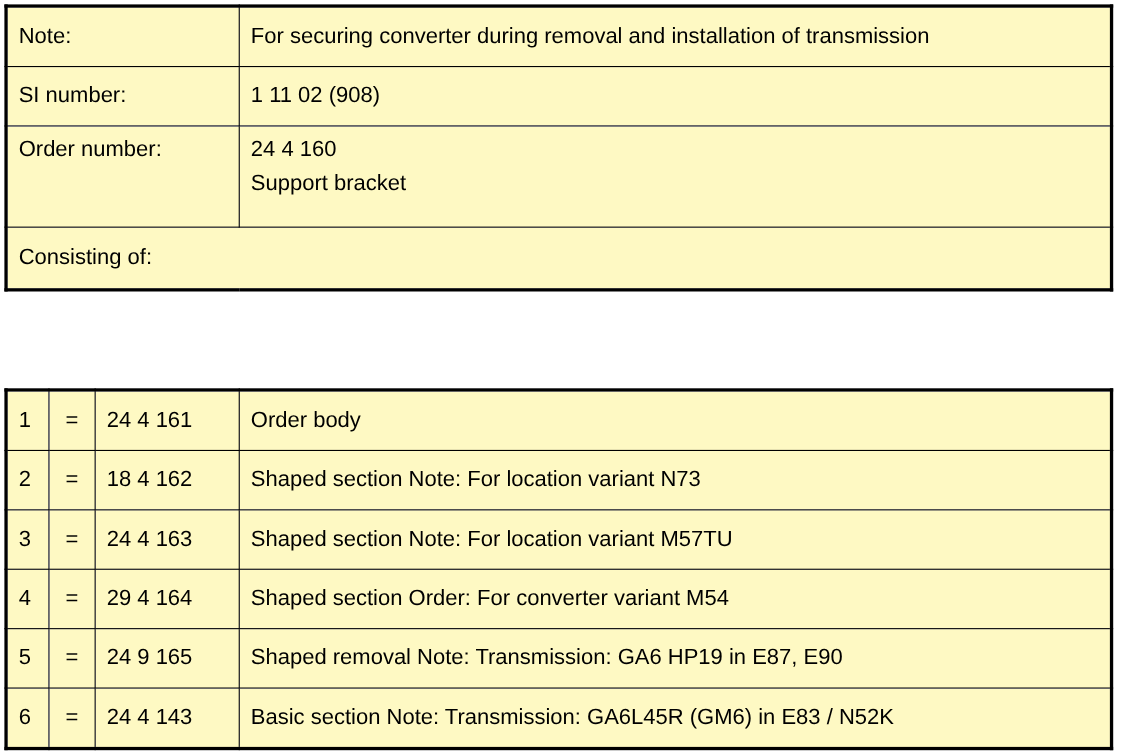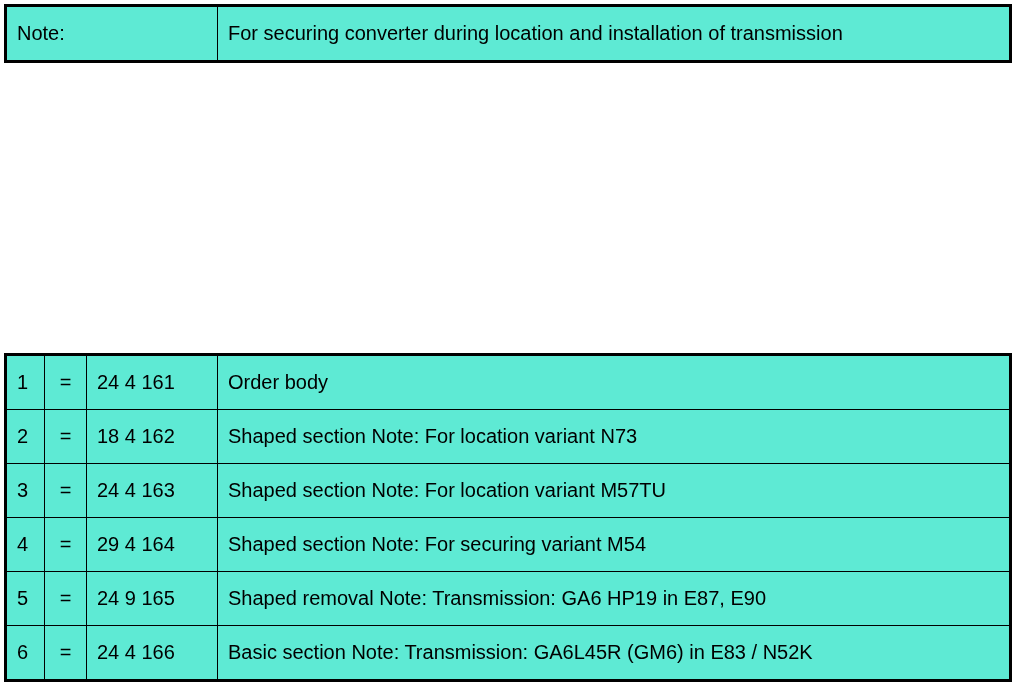--- a/index.html
+++ b/index.html
@@ -35,21 +35,21 @@
     background: #ffffff;
   }
 
   table.tool-table td {
     border: 1px solid #000000;
     padding: 0 10px;
     font-size: 20px;
     line-height: 1.28;
     color: #000000;
     vertical-align: middle;
-    background: #5eead4;
+    background: #fef9c3;
     white-space: nowrap;
     overflow: hidden;
   }
 
   
   col.c-label  { width: 212px; }
   col.c-value  { width: 793px; }
 
   
   col.p-idx    { width: 39px;  }
@@ -81,21 +81,35 @@
 <div class="sheet">
 
   <table class="tool-table">
     <colgroup>
       <col class="c-label">
       <col class="c-value">
     </colgroup>
     <tbody>
       <tr class="header-row">
         <td class="label-cell">Note:</td>
-        <td class="value-cell">For securing converter during location and installation of transmission</td>
+        <td class="value-cell">For securing converter during removal and installation of transmission</td>
+      </tr>
+      <tr class="header-row">
+        <td class="label-cell">SI number:</td>
+        <td class="value-cell">1 11 02 (908)</td>
+      </tr>
+      <tr class="order-row">
+        <td class="label-cell">Order number:</td>
+        <td class="value-cell">
+          <span class="order-line">24 4 160</span>
+          <span class="order-line">Support bracket</span>
+        </td>
+      </tr>
+      <tr class="section-row">
+        <td class="section-cell" colspan="2">Consisting of:</td>
       </tr>
     </tbody>
   </table>
 
   <table class="tool-table" style="top:353px; height:325px;">
     <colgroup>
       <col class="p-idx">
       <col class="p-eq">
       <col class="p-num">
       <col class="p-desc">
@@ -116,30 +130,30 @@
       <tr class="part-row">
         <td class="idx-cell">3</td>
         <td class="eq-cell">=</td>
         <td class="num-cell">24 4 163</td>
         <td class="desc-cell">Shaped section Note: For location variant M57TU</td>
       </tr>
       <tr class="part-row">
         <td class="idx-cell">4</td>
         <td class="eq-cell">=</td>
         <td class="num-cell">29 4 164</td>
-        <td class="desc-cell">Shaped section Note: For securing variant M54</td>
+        <td class="desc-cell">Shaped section Order: For converter variant M54</td>
       </tr>
       <tr class="part-row">
         <td class="idx-cell">5</td>
         <td class="eq-cell">=</td>
         <td class="num-cell">24 9 165</td>
         <td class="desc-cell">Shaped removal Note: Transmission: GA6 HP19 in E87, E90</td>
       </tr>
       <tr class="part-row">
         <td class="idx-cell">6</td>
         <td class="eq-cell">=</td>
-        <td class="num-cell">24 4 166</td>
+        <td class="num-cell">24 4 143</td>
         <td class="desc-cell">Basic section Note: Transmission: GA6L45R (GM6) in E83 / N52K</td>
       </tr>
     </tbody>
   </table>
 
 </div>
 
 </body></html>

